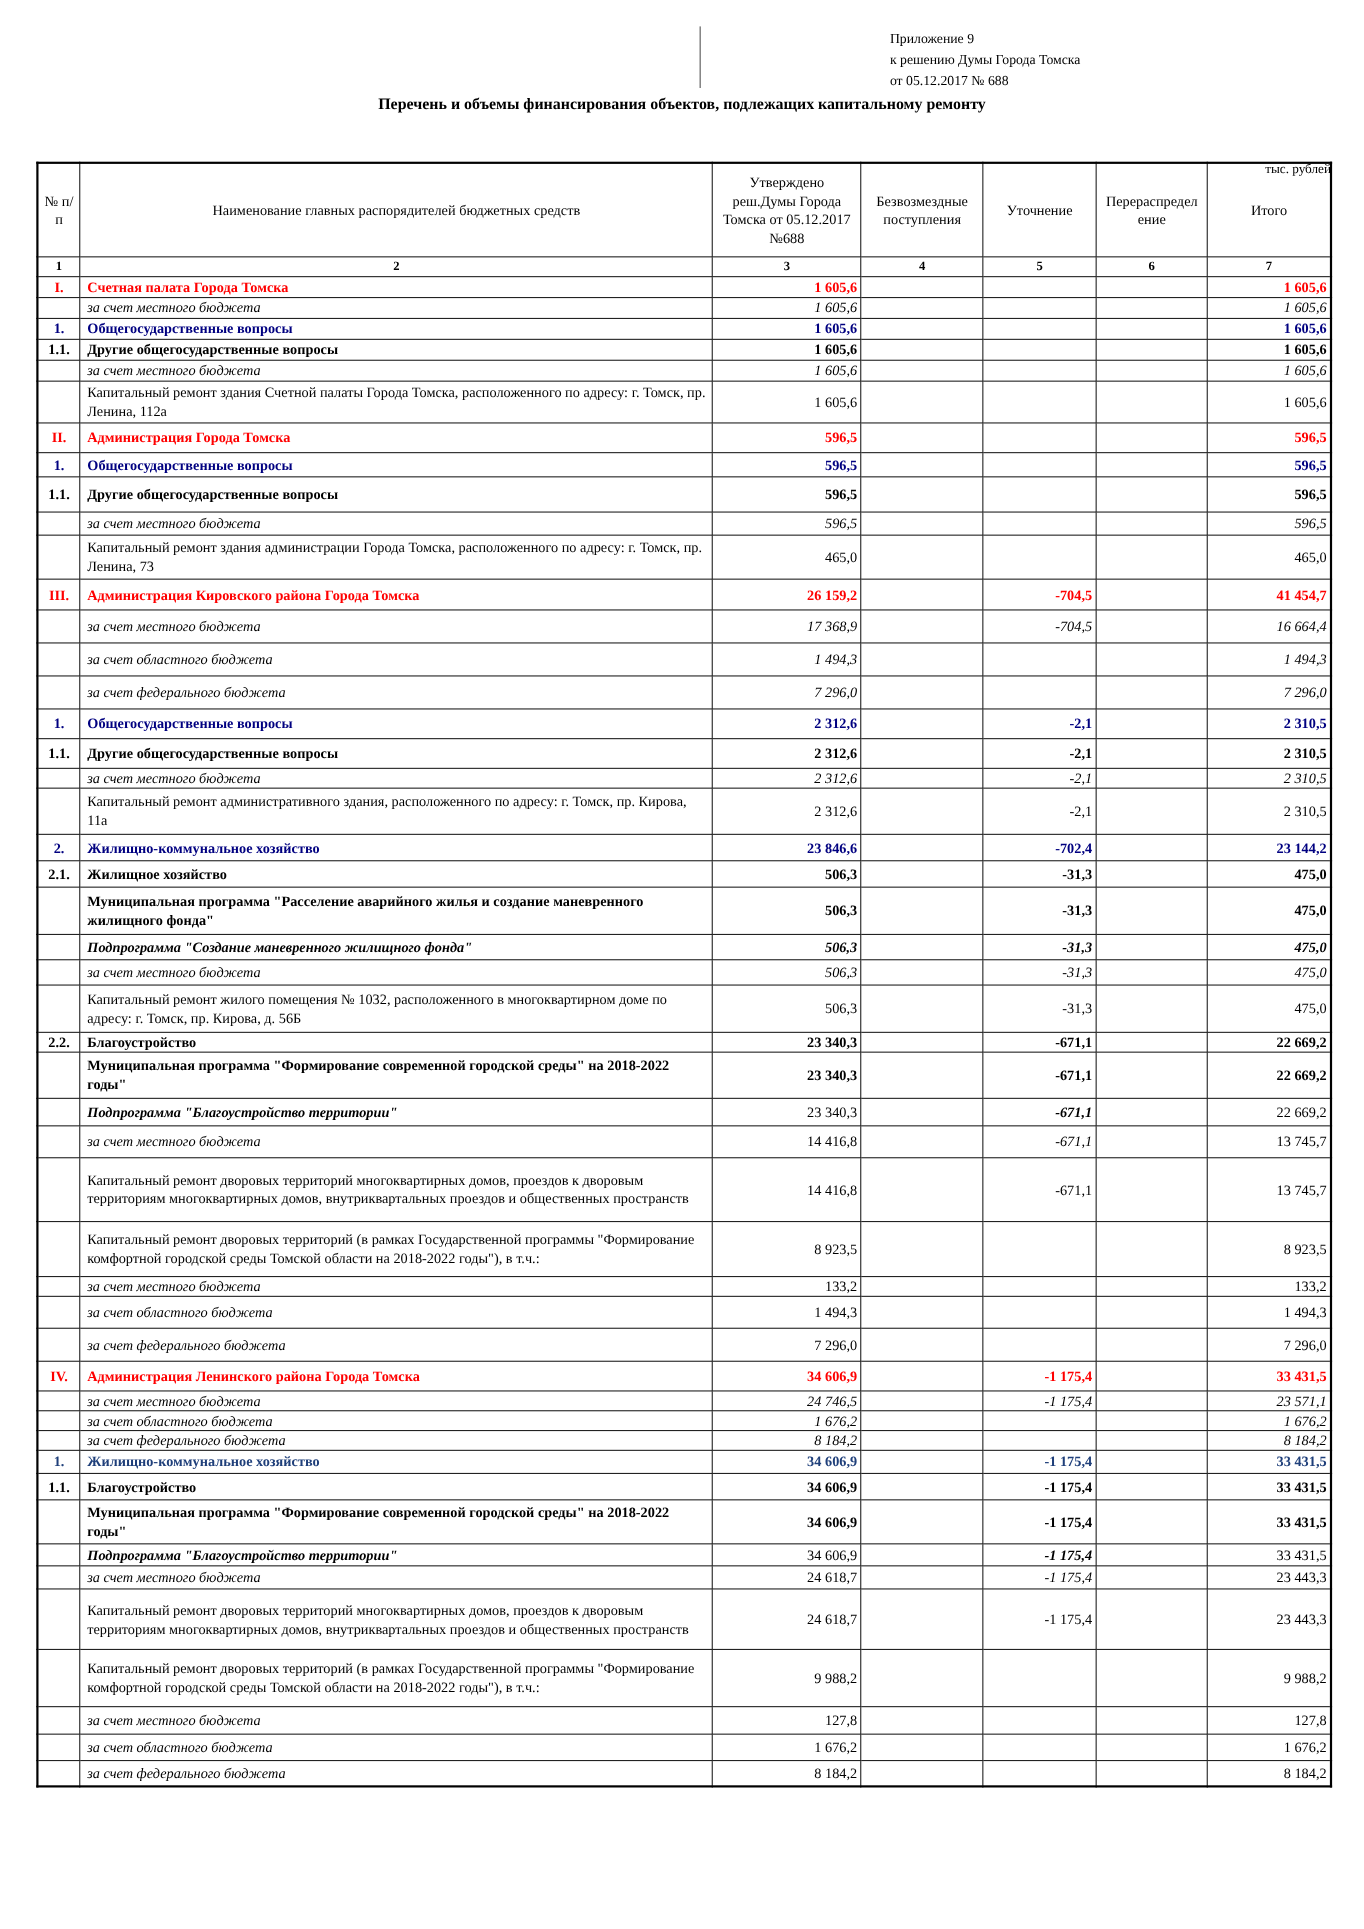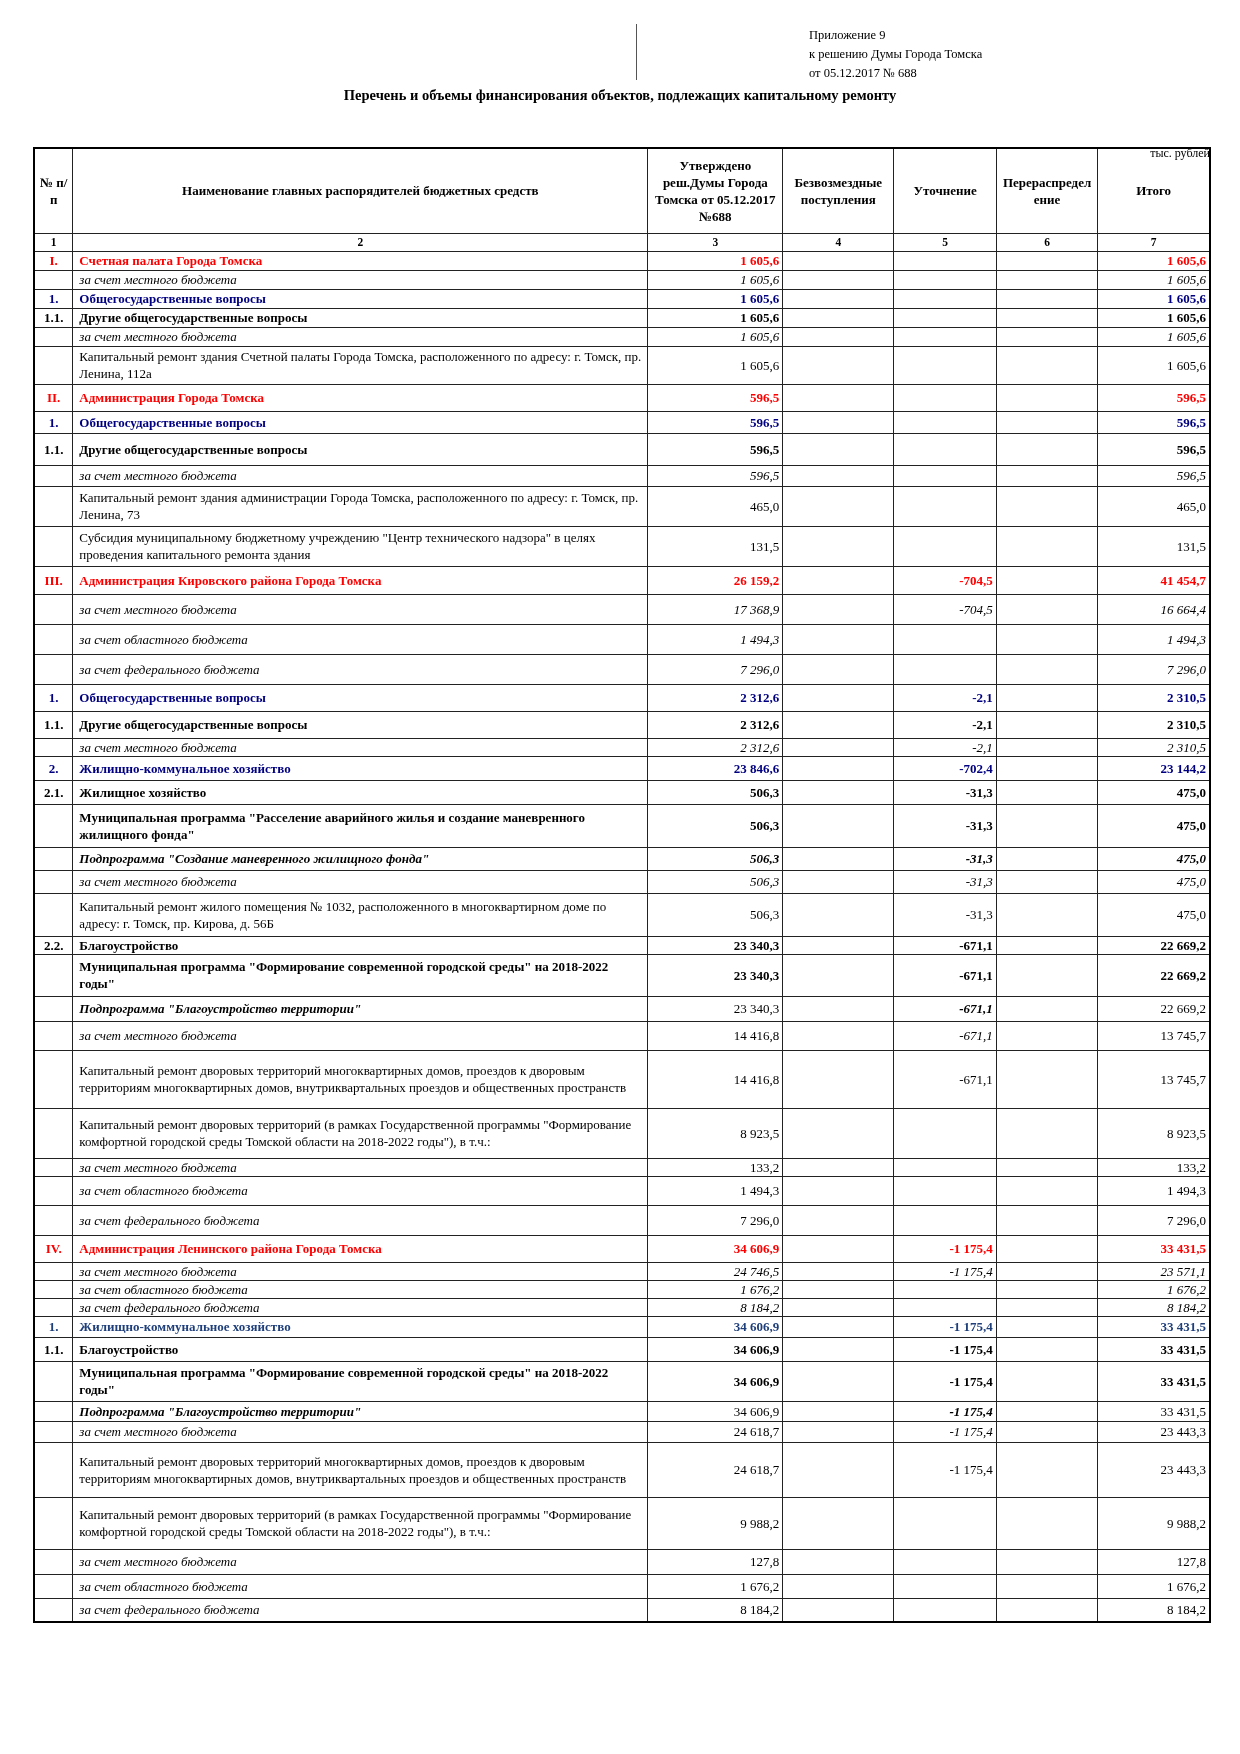--- a/index.html
+++ b/index.html
@@ -3,21 +3,21 @@
 <meta charset="utf-8">
 <style>
   html, body { margin:0; padding:0; background:#ffffff; }
   body { width:1240px; height:1754px; position:relative; font-family:"Liberation Serif", "DejaVu Serif", serif; color:#000; }
   .vline { position:absolute; left:636px; top:24px; width:1px; height:56px; background:#555; }
   .appendix { position:absolute; left:809px; top:26px; font-size:12.5px; line-height:19px; }
   .title { position:absolute; left:0; width:1240px; top:86px; text-align:center; font-weight:bold; font-size:14.5px; line-height:19px; }
   .units { position:absolute; right:30px; top:146px; font-size:12px; }
   table.grid { position:absolute; left:33px; top:147px; width:1178px; border-collapse:collapse; table-layout:fixed; font-size:13px; border:2px solid #000; }
   table.grid td, table.grid th { border:1px solid #222; padding:0 3px; line-height:17px; overflow:hidden; }
-  th { font-weight:bold; text-align:center; font-size:13px; }
+  th { font-weight:normal; text-align:center; font-size:13px; }
   .colnum td { font-weight:bold; text-align:center; font-size:11.5px; height:12px; line-height:12px; }
   td.num { text-align:right; padding-right:3px; white-space:nowrap; }
   td.code { text-align:center; font-weight:bold; }
   td.name { text-align:left; }
   td.name.indent { padding-left:6px; }
   tr.lvl-org td { color:#ff0000; font-weight:bold; }
   tr.lvl-sec td { color:#000080; font-weight:bold; }
   tr.lvl-sec2 td { color:#1f3f7a; font-weight:bold; }
   tr.lvl-sub td { font-weight:bold;margin-left:17px; }
   tr.lvl-prog td { font-weight:bold; }
@@ -169,29 +169,20 @@
       </tr>
       <tr class="lvl-item" style="height: 40px;">
         <td class="code"></td>
         <td class="name indent">Капитальный ремонт здания администрации Города Томска, расположенного по адресу: г. Томск, пр. Ленина, 73</td>
         <td class="num">465,0</td>
         <td class="num"></td>
         <td class="num"></td>
         <td class="num"></td>
         <td class="num">465,0</td>
       </tr>
-      <tr class="lvl-item" style="height: 40px;">
-        <td class="code"></td>
-        <td class="name indent">Субсидия муниципальному бюджетному учреждению "Центр технического надзора" в целях проведения капитального ремонта здания</td>
-        <td class="num">131,5</td>
-        <td class="num"></td>
-        <td class="num"></td>
-        <td class="num"></td>
-        <td class="num">131,5</td>
-      </tr>
       <tr class="lvl-org" style="height: 28px;">
         <td class="code">III.</td>
         <td class="name indent">Администрация Кировского района Города Томска</td>
         <td class="num">26 159,2</td>
         <td class="num"></td>
         <td class="num">-704,5</td>
         <td class="num"></td>
         <td class="num">41 454,7</td>
       </tr>
       <tr class="lvl-src" style="height: 30px;">
@@ -241,20 +232,29 @@
       </tr>
       <tr class="lvl-src" style="height: 18px;">
         <td class="code"></td>
         <td class="name indent">за счет местного бюджета</td>
         <td class="num">2 312,6</td>
         <td class="num"></td>
         <td class="num">-2,1</td>
         <td class="num"></td>
         <td class="num">2 310,5</td>
       </tr>
+      <tr class="lvl-item" style="height: 42px;">
+        <td class="code"></td>
+        <td class="name indent">Капитальный ремонт административного здания, расположенного по адресу: г. Томск, пр. Кирова, 11а</td>
+        <td class="num">2 312,6</td>
+        <td class="num"></td>
+        <td class="num">-2,1</td>
+        <td class="num"></td>
+        <td class="num">2 310,5</td>
+      </tr>
       <tr class="lvl-sec" style="height: 24px;">
         <td class="code">2.</td>
         <td class="name indent">Жилищно-коммунальное хозяйство</td>
         <td class="num">23 846,6</td>
         <td class="num"></td>
         <td class="num">-702,4</td>
         <td class="num"></td>
         <td class="num">23 144,2</td>
       </tr>
       <tr class="lvl-sub" style="height: 24px;">

